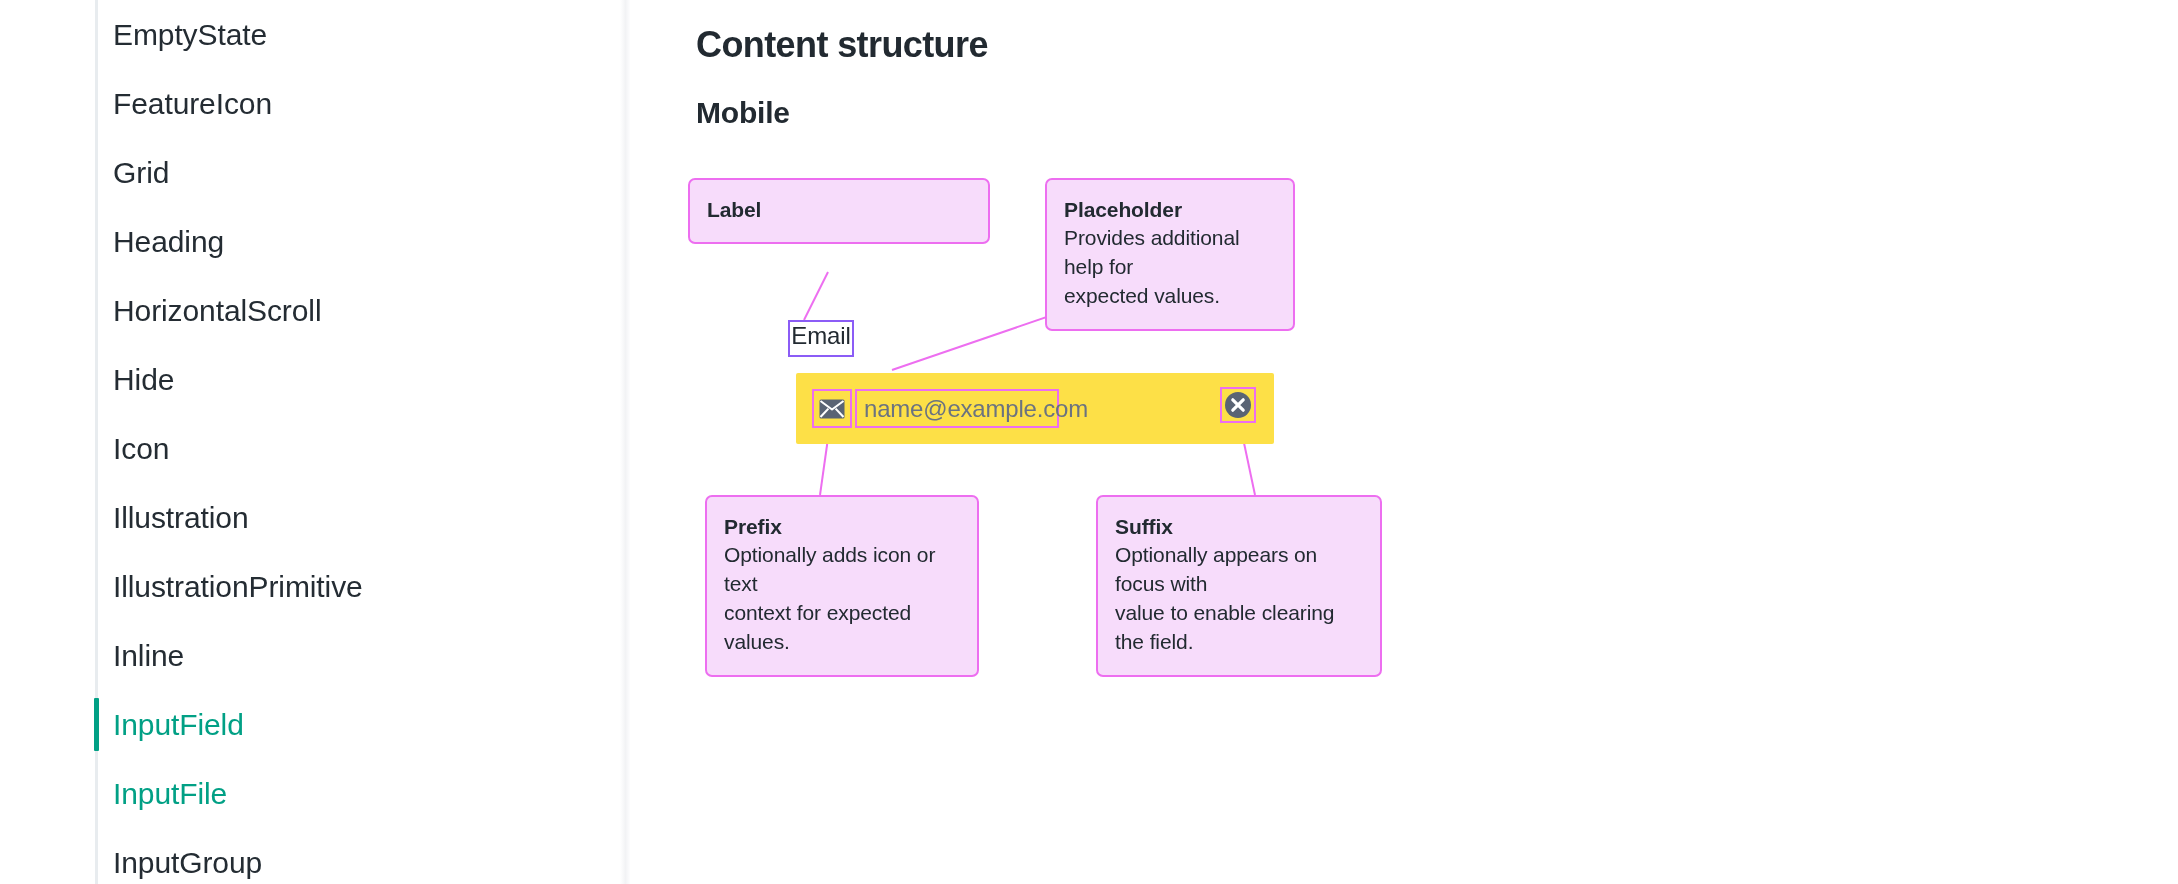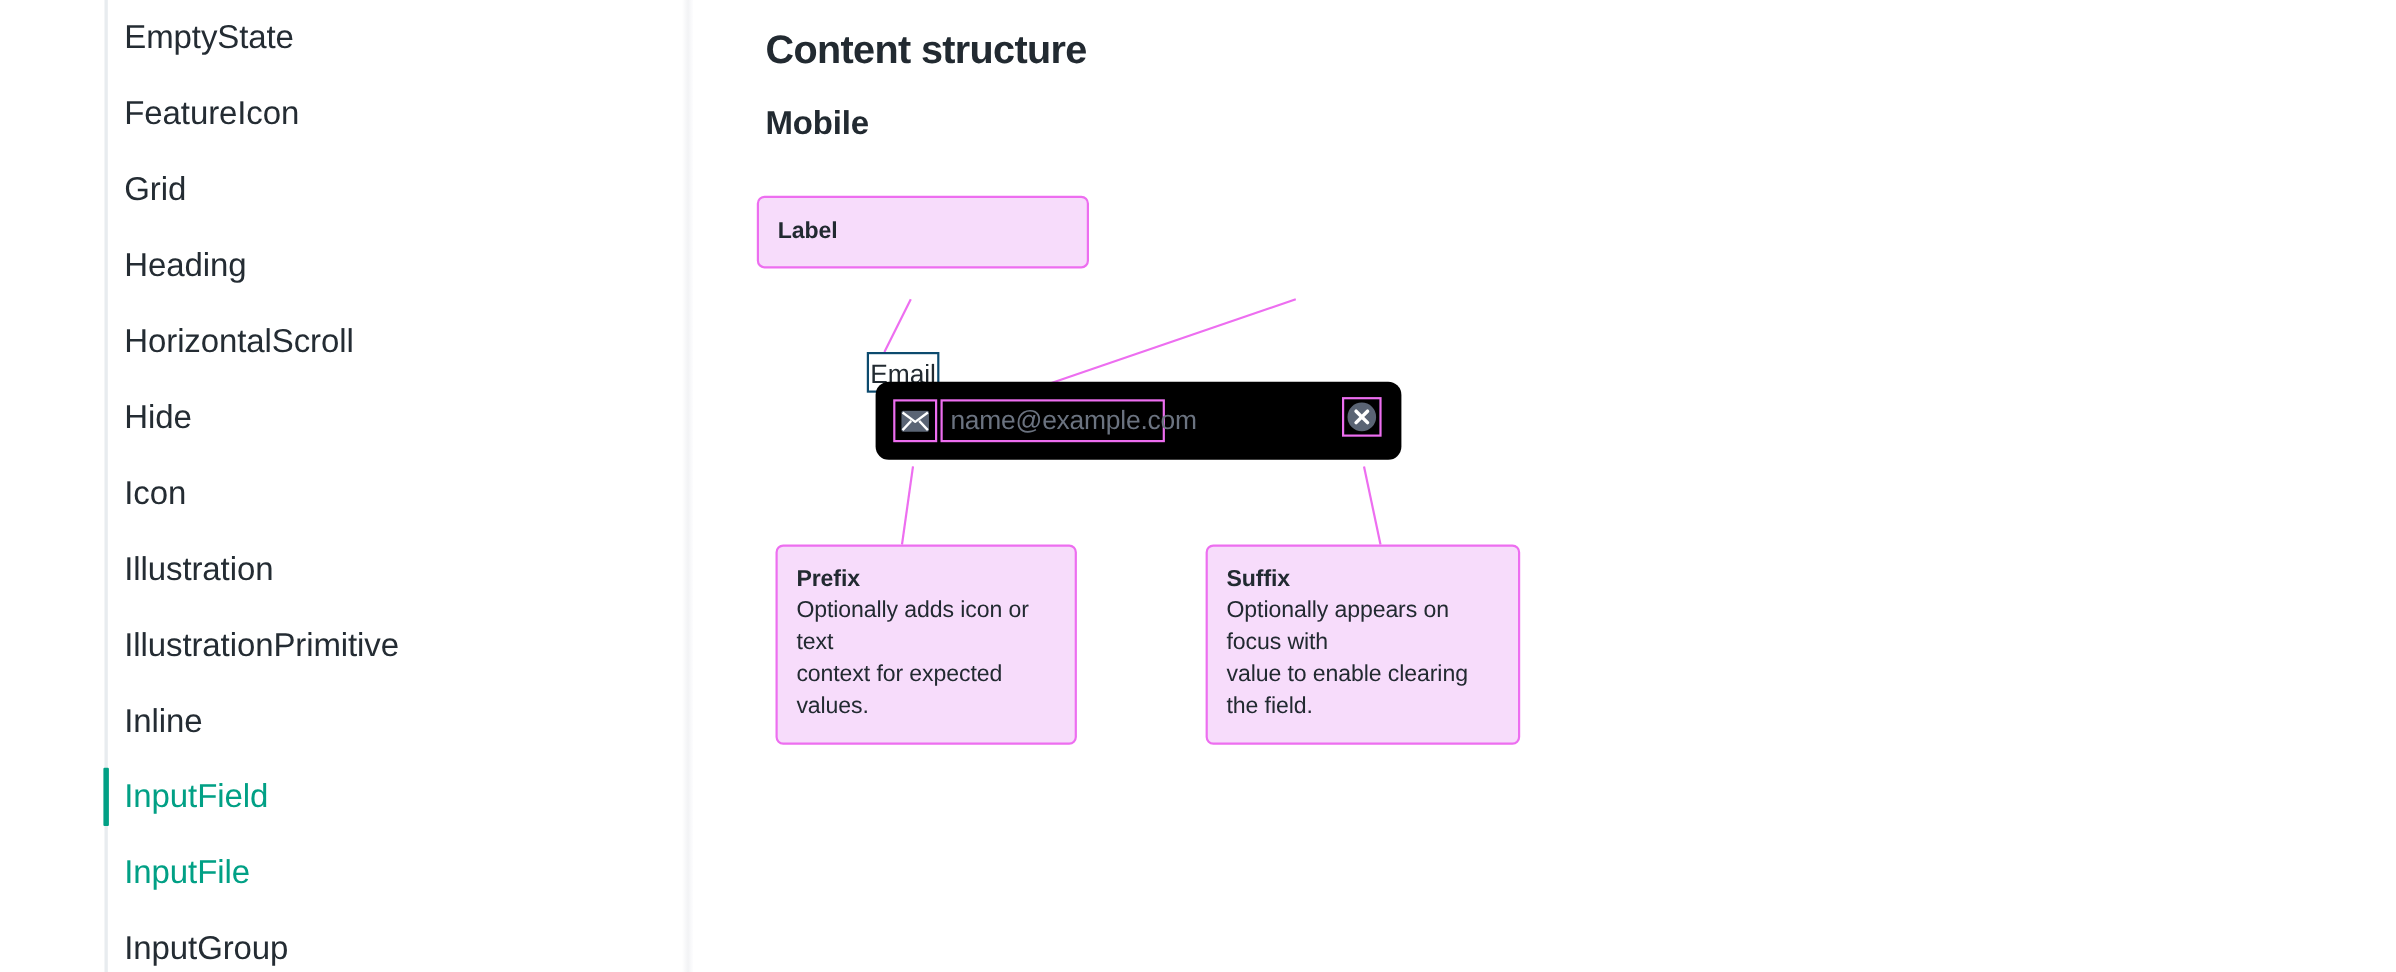--- a/index.html
+++ b/index.html
@@ -140,39 +140,39 @@
   #anno-prefix      { left: 75px;  top: 495px;  width: 274px; }
   #anno-suffix      { left: 466px; top: 495px;  width: 286px; }
 
   
   .field-label-box {
     position: absolute;
     left: 158px; top: 320px;
     width: 66px;
     height: 37px;
     background: #ffffff;
-    border: 2px solid #0c4a6e;
-    display: flex;
-    align-items: flex-end;
+    border: 2px solid #8b5cf6;
+    display: flex;
+    align-items: flex-start;
     justify-content: center;
   }
   .field-label-text {
     font-size: 24px;
     color: #222a31;
     letter-spacing: -0.1px;
   }
 
   
   .field-shell {
     position: absolute;
-    left: 166px; top: 347px;
+    left: 166px; top: 373px;
     width: 478px;
     height: 71px;
-    background: #000000;
-    border-radius: 12px;
+    background: #fde047;
+    border-radius: 2px;
   }
   .prefix-box {
     position: absolute;
     left: 16px; top: 16px;
     width: 40px;
     height: 39px;
     border: 2px solid #ed6ef0;
     display: flex;
     align-items: center;
     justify-content: center;
@@ -270,20 +270,25 @@
         <line x1="198" y1="272" x2="174" y2="320" stroke="#ed6ef0" stroke-width="2"></line>
         <line x1="548" y1="272" x2="262" y2="370" stroke="#ed6ef0" stroke-width="2"></line>
         <line x1="190" y1="495" x2="200" y2="424" stroke="#ed6ef0" stroke-width="2"></line>
         <line x1="625" y1="495" x2="610" y2="424" stroke="#ed6ef0" stroke-width="2"></line>
       </svg>
 
       <div class="anno" id="anno-label">
         <div class="anno-title">Label</div>
       </div>
 
+      <div class="anno" id="anno-placeholder">
+        <div class="anno-title">Placeholder</div>
+        <div class="anno-desc">Provides additional help for
+expected values.</div>
+      </div>
 
       <div class="anno" id="anno-prefix">
         <div class="anno-title">Prefix</div>
         <div class="anno-desc">Optionally adds icon or text
 context for expected values.</div>
       </div>
 
       <div class="anno" id="anno-suffix">
         <div class="anno-title">Suffix</div>
         <div class="anno-desc">Optionally appears on focus with

